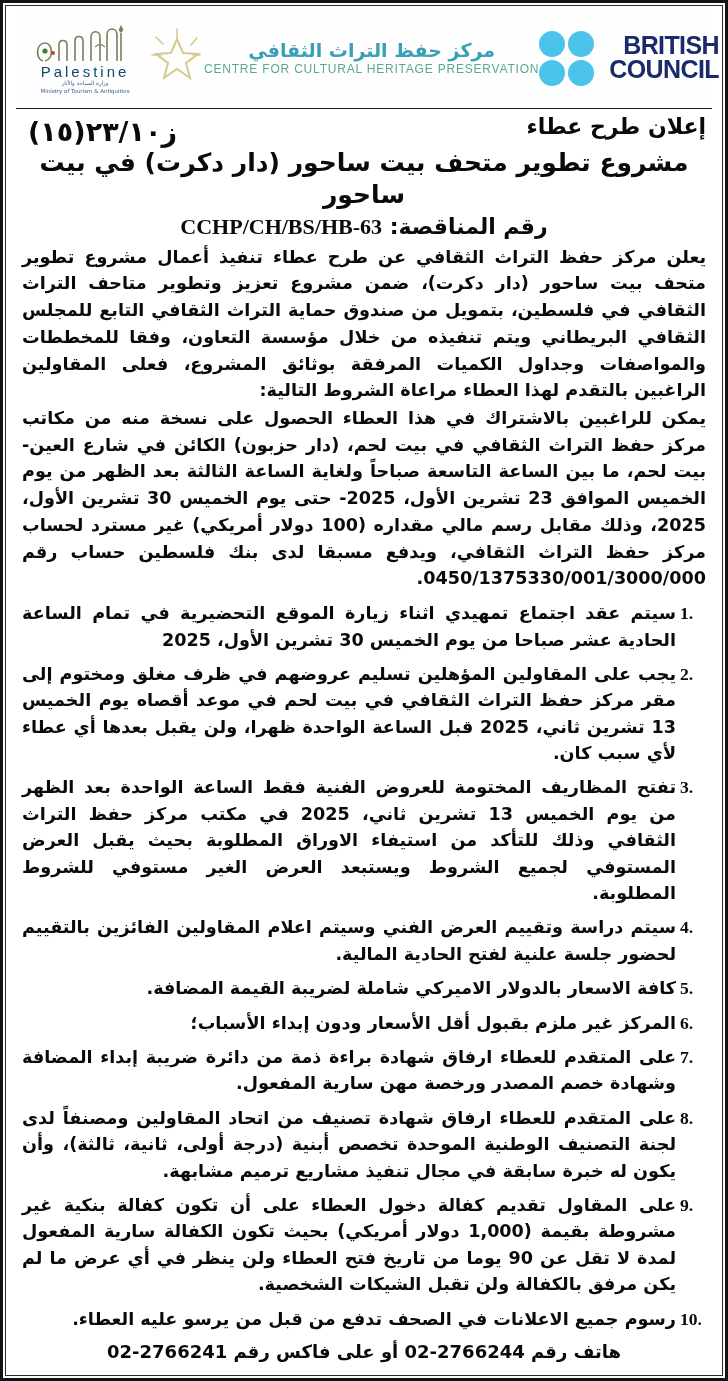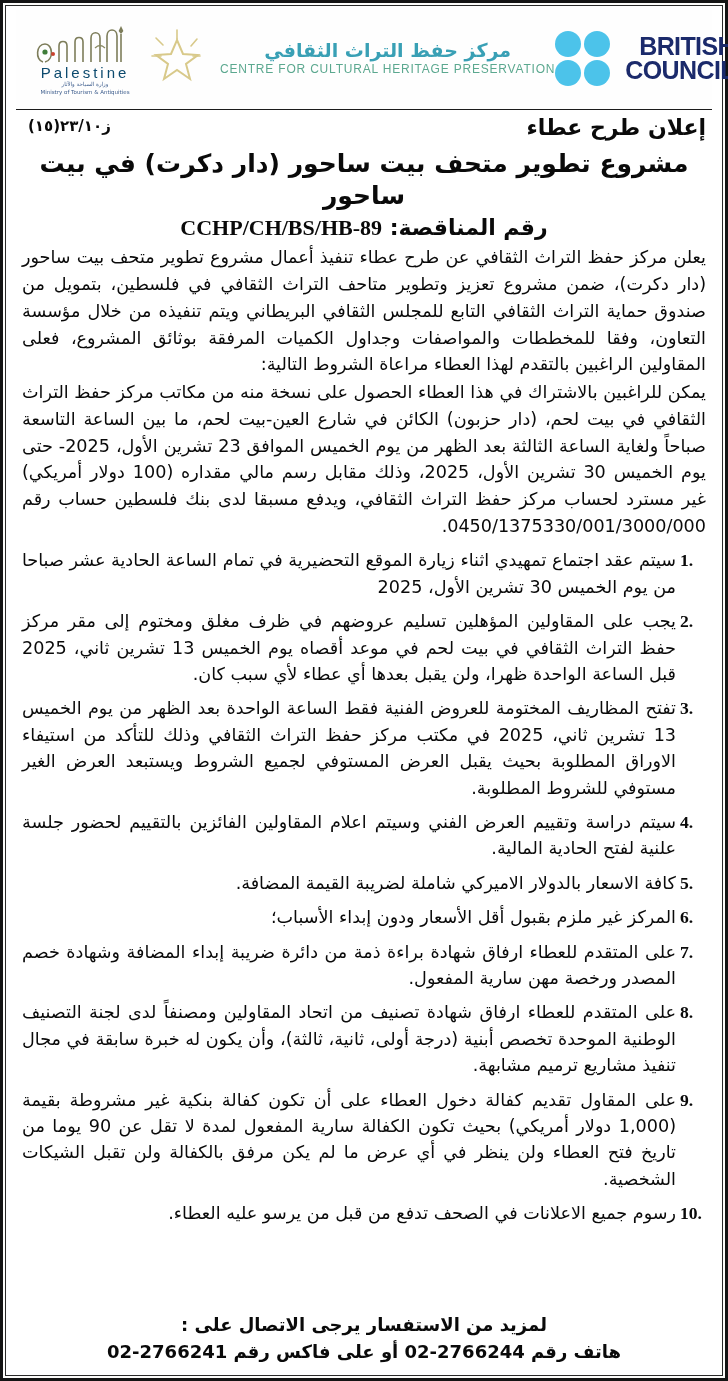--- a/index.html
+++ b/index.html
@@ -54,21 +54,21 @@
   .logo-bc{flex:0 0 175px;flex-direction:row-reverse;gap:15px;}
   .bc-dots{display:grid;grid-template-columns:26px 26px;grid-template-rows:26px 26px;gap:3px;}
   .bc-dot{width:26px;height:26px;border-radius:50%;background:#4cc3ea;}
   .bc-text{display:flex;flex-direction:column;line-height:0.95;}
   .bc-text span{
     font-family:"Liberation Sans",sans-serif;
     font-weight:bold;font-size:25px;color:#1b2a6b;letter-spacing:-0.6px;
   }
 
   
-  .logo-cchp{flex:0 0 290px;flex-direction:row-reverse;gap:16px;}
+  .logo-cchp{flex:0 0 290px;flex-direction:row-reverse;gap:0;}
   .cchp-star{width:54px;height:62px;position:relative;flex:0 0 54px;}
   .cchp-text{display:flex;flex-direction:column;align-items:center;line-height:1.05;}
   .cchp-ar{
     font-size:19px;color:#39a0b5;font-weight:bold;letter-spacing:2px;
     direction:rtl;white-space:nowrap;
   }
   .cchp-en{
     font-size:12px;color:#5ba88f;letter-spacing:0.8px;
     font-family:"Liberation Sans",sans-serif;white-space:nowrap;
     direction:ltr;margin-top:2px;
@@ -85,21 +85,21 @@
   .pal-sub{
     font-size:5.5px;color:#3c5c8c;text-align:center;line-height:1.25;
     direction:rtl;margin-top:1px;
   }
 
   
   .title-block{padding:5px 6px 0 6px;position:relative;}
   .ref-row{position:relative;height:30px;}
   .ref-code{
     position:absolute;left:6px;top:2px;
-    font-size:15px;font-weight:bold;direction:rtl;
+    font-size:27px;font-weight:bold;direction:rtl;
     letter-spacing:0px;
   }
   .headline{
     text-align:right;font-size:22px;font-weight:bold;
     position:absolute;left:0;right:0;top:0;
   }
   .project-title{
     text-align:center;font-size:25px;font-weight:bold;
     line-height:1.28;margin-top:3px;letter-spacing:-0.2px;
   }
@@ -111,21 +111,21 @@
     font-family:"Liberation Serif","DejaVu Serif",serif;
     direction:ltr;unicode-bidi:embed;letter-spacing:0px;
   }
 
   
   .body-wrap{
     flex:1 1 auto;
     padding:3px 6px 0 6px;
     font-size:17.6px;
     line-height:1.52;
-    font-weight:normal;
+    font-weight:bold;
     text-align:justify;
     text-justify:inter-word;
   }
   p.para{margin:0 0 1px 0;text-align:justify;}
   p.para:last-of-type{margin-bottom:2px;}
 
   ol.conditions{
     margin:2px 0 0 0;
     padding:0 30px 0 0;
     list-style:none;
@@ -244,21 +244,21 @@
   </div>
 
   <div class="title-block">
     <div class="ref-row">
       <div class="ref-code">ز٢٣/١٠(١٥)</div>
       <div class="headline">إعلان طرح عطاء</div>
     </div>
     <div class="project-title">مشروع تطوير متحف بيت ساحور (دار دكرت) في بيت ساحور</div>
     <div class="tender-no">
       <span>رقم المناقصة:</span>
-      <span class="code">CCHP/CH/BS/HB-89</span>
+      <span class="code">CCHP/CH/BS/HB-63</span>
     </div>
   </div>
 
   <div class="body-wrap">
 
     <p class="para">يعلن مركز حفظ التراث الثقافي عن طرح عطاء تنفيذ أعمال مشروع تطوير متحف بيت ساحور (دار دكرت)، ضمن مشروع تعزيز وتطوير متاحف التراث الثقافي في فلسطين، بتمويل من صندوق حماية التراث الثقافي التابع للمجلس الثقافي البريطاني ويتم تنفيذه من خلال مؤسسة التعاون، وفقا للمخططات والمواصفات وجداول الكميات المرفقة بوثائق المشروع، فعلى المقاولين الراغبين بالتقدم لهذا العطاء مراعاة الشروط التالية:</p>
 
     <p class="para">يمكن للراغبين بالاشتراك في هذا العطاء الحصول على نسخة منه من مكاتب مركز حفظ التراث الثقافي في بيت لحم، (دار حزبون) الكائن في شارع العين-بيت لحم، ما بين الساعة التاسعة صباحاً ولغاية الساعة الثالثة بعد الظهر من يوم الخميس الموافق 23 تشرين الأول، 2025- حتى يوم الخميس 30 تشرين الأول، 2025، وذلك مقابل رسم مالي مقداره (100 دولار أمريكي) غير مسترد لحساب مركز حفظ التراث الثقافي، ويدفع مسبقا لدى بنك فلسطين حساب رقم 0450/1375330/001/3000/000.</p>
 
     <ol class="conditions">
@@ -269,18 +269,17 @@
       <li>كافة الاسعار بالدولار الاميركي شاملة لضريبة القيمة المضافة.</li>
       <li>المركز غير ملزم بقبول أقل الأسعار ودون إبداء الأسباب؛</li>
       <li>على المتقدم للعطاء ارفاق شهادة براءة ذمة من دائرة ضريبة إبداء المضافة وشهادة خصم المصدر ورخصة مهن سارية المفعول.</li>
       <li>على المتقدم للعطاء ارفاق شهادة تصنيف من اتحاد المقاولين ومصنفاً لدى لجنة التصنيف الوطنية الموحدة تخصص أبنية (درجة أولى، ثانية، ثالثة)، وأن يكون له خبرة سابقة في مجال تنفيذ مشاريع ترميم مشابهة.</li>
       <li>على المقاول تقديم كفالة دخول العطاء على أن تكون كفالة بنكية غير مشروطة بقيمة (1,000 دولار أمريكي) بحيث تكون الكفالة سارية المفعول لمدة لا تقل عن 90 يوما من تاريخ فتح العطاء ولن ينظر في أي عرض ما لم يكن مرفق بالكفالة ولن تقبل الشيكات الشخصية.</li>
       <li>رسوم جميع الاعلانات في الصحف تدفع من قبل من يرسو عليه العطاء.</li>
     </ol>
   </div>
 
   <div class="footer">
-    <div>لمزيد من الاستفسار يرجى الاتصال على :</div>
     <div class="contact-line">هاتف رقم 2766244-02 أو على فاكس رقم 2766241-02</div>
   </div>
 
  </div>
 </div>
 
 </body></html>

